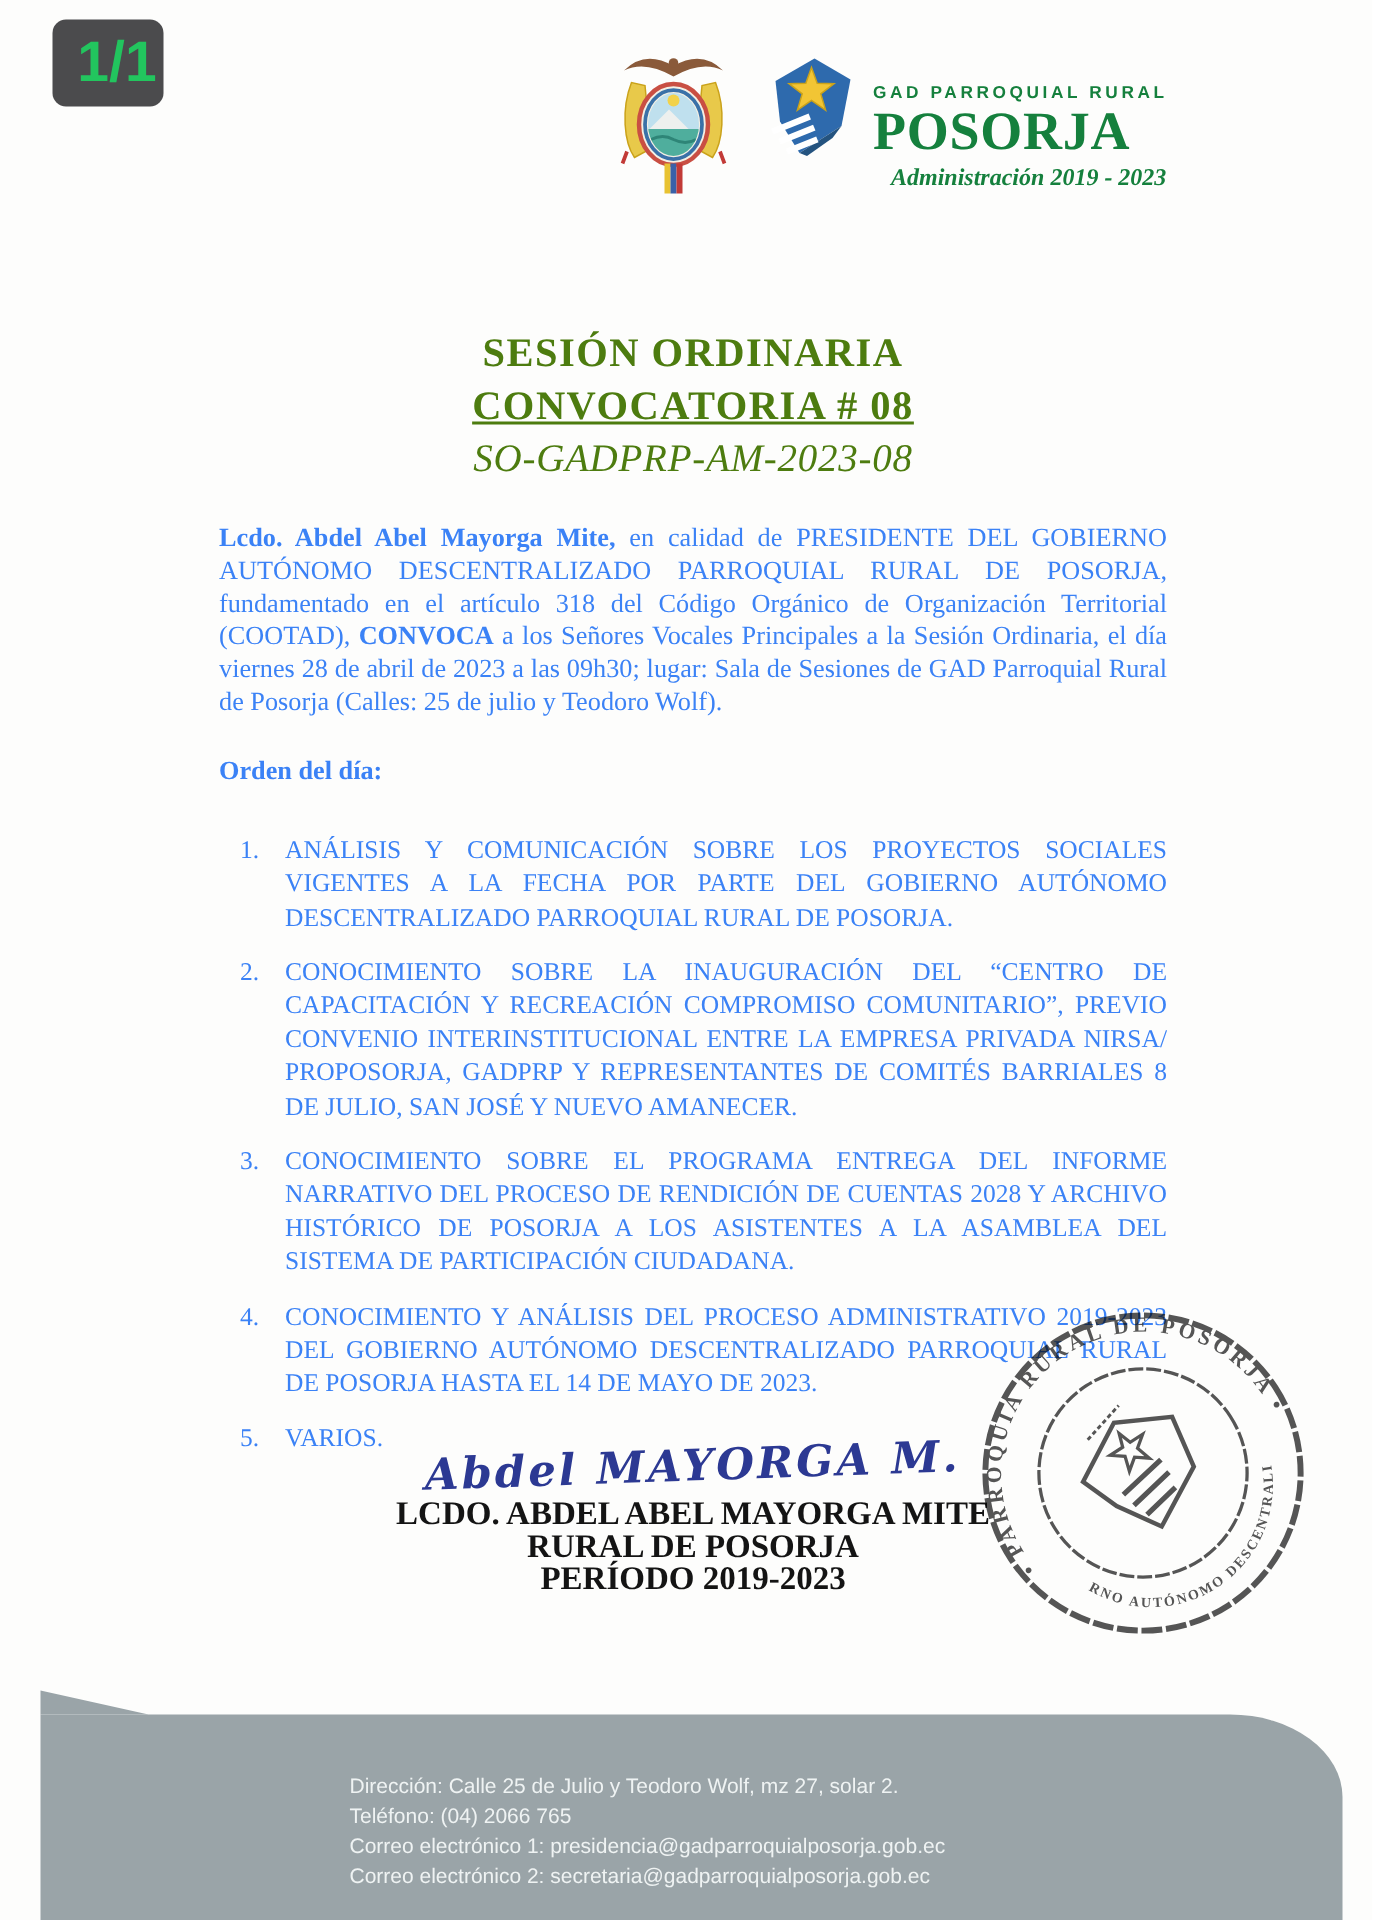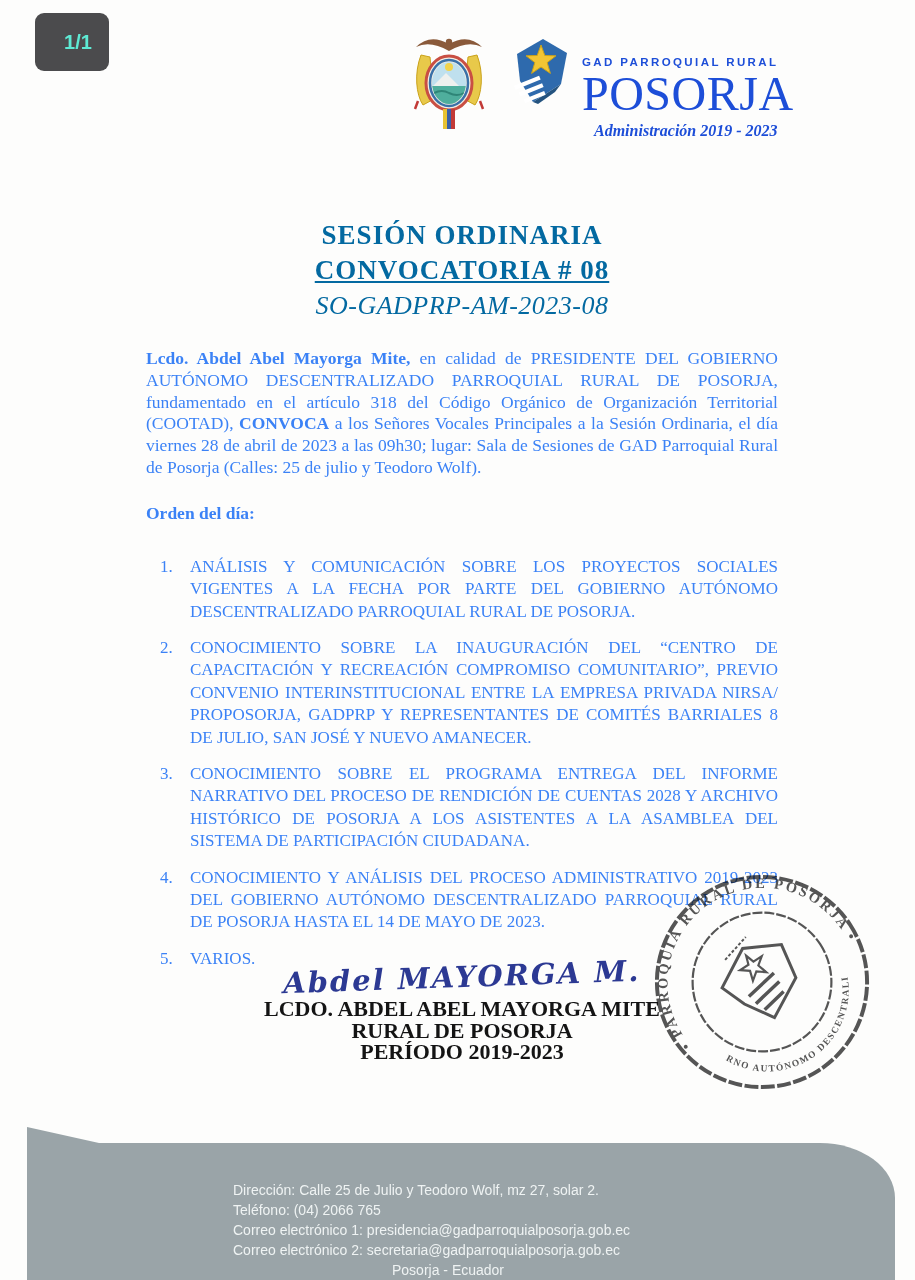--- a/index.html
+++ b/index.html
@@ -3,36 +3,36 @@
 <meta charset="utf-8">
 <style>
   * { margin:0; padding:0; box-sizing:border-box; }
   html,body { width:915px; height:1280px; }
   body { font-family:"Liberation Serif", serif; background:#ffffff; }
   .page { position:relative; width:915px; height:1280px; background:#fdfdfc; overflow:hidden; }
 
   
   .badge {
     position:absolute; left:35px; top:13px; width:74px; height:58px;
-    background:#4b4b4d; border-radius:9px; color:#5eead4;
-    font-family:"Liberation Sans", sans-serif; font-weight:bold; font-size:20px;
+    background:#4b4b4d; border-radius:9px; color:#22c55e;
+    font-family:"Liberation Sans", sans-serif; font-weight:bold; font-size:38px;
     display:flex; align-items:center; justify-content:center;padding-left:12px;
   }
 
   
   .coat { position:absolute; left:408px; top:31px; width:82px; height:104px; }
   .shield { position:absolute; left:510px; top:36px; width:62px; height:88px; }
-  .brand { position:absolute; left:582px; top:56px; width:200px; color:#1d4ed8; }
+  .brand { position:absolute; left:582px; top:56px; width:200px; color:#15803d; }
   .brand .small { font-family:"Liberation Sans", sans-serif; font-size:11.5px; font-weight:bold; letter-spacing:2.4px; }
-  .brand .big { font-size:48px; font-weight:normal; letter-spacing:0.5px; margin-top:1px; line-height:1.05; }
+  .brand .big { font-size:36px; font-weight:bold; letter-spacing:0.5px; margin-top:1px; line-height:1.05; }
   .brand .admin { font-size:16px; font-weight:bold; font-style:italic; margin-top:3px;margin-left:12px; }
 
   .dateline { position:absolute; top:162px; right:70px; font-size:19px; color:#1c1c1c; }
 
-  .titleblock { position:absolute; left:146px; top:220px; width:632px; text-align:center; color:#0369a1; }
+  .titleblock { position:absolute; left:146px; top:220px; width:632px; text-align:center; color:#4d7c0f; }
   .titleblock .t1 { font-size:27px; font-weight:bold; letter-spacing:1px; }
   .titleblock .t2 { font-size:27px; font-weight:bold; letter-spacing:1px; text-decoration:underline; margin-top:4px; }
   .titleblock .t3 { font-size:26px; letter-spacing:0.5px; margin-top:5px;font-style:italic; }
 
   .content { position:absolute; left:146px; top:348px; width:632px; color:#3b82f6; }
   .intro { font-size:17.5px; line-height:21.8px; text-align:justify; }
   .orden-label { font-size:17.5px; font-weight:bold; margin-top:24px; }
 
   .orden-list { margin-top:32px; }
   .orden-item { position:relative; padding-left:44px; font-size:17px; line-height:22.4px; text-align:justify; margin-bottom:14px; }
@@ -173,17 +173,16 @@
       <path d="M96,76 l30,-8" stroke-width="2" stroke-dasharray="3 2"></path>
     </g>
   </svg>
 
   <div class="footer">
     <div class="footer-text">
       <div>Dirección: Calle 25 de Julio y Teodoro Wolf, mz 27, solar 2.</div>
       <div>Teléfono: (04) 2066 765</div>
       <div>Correo electrónico 1: presidencia@gadparroquialposorja.gob.ec</div>
       <div>Correo electrónico 2: secretaria@gadparroquialposorja.gob.ec</div>
-      <div class="center">Posorja - Ecuador</div>
     </div>
   </div>
 
 </div>
 
 </body></html>

